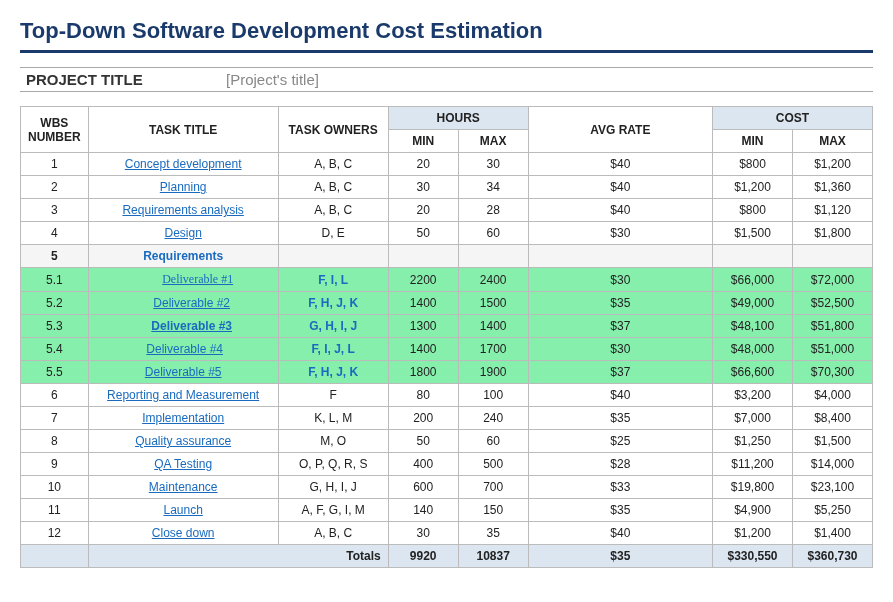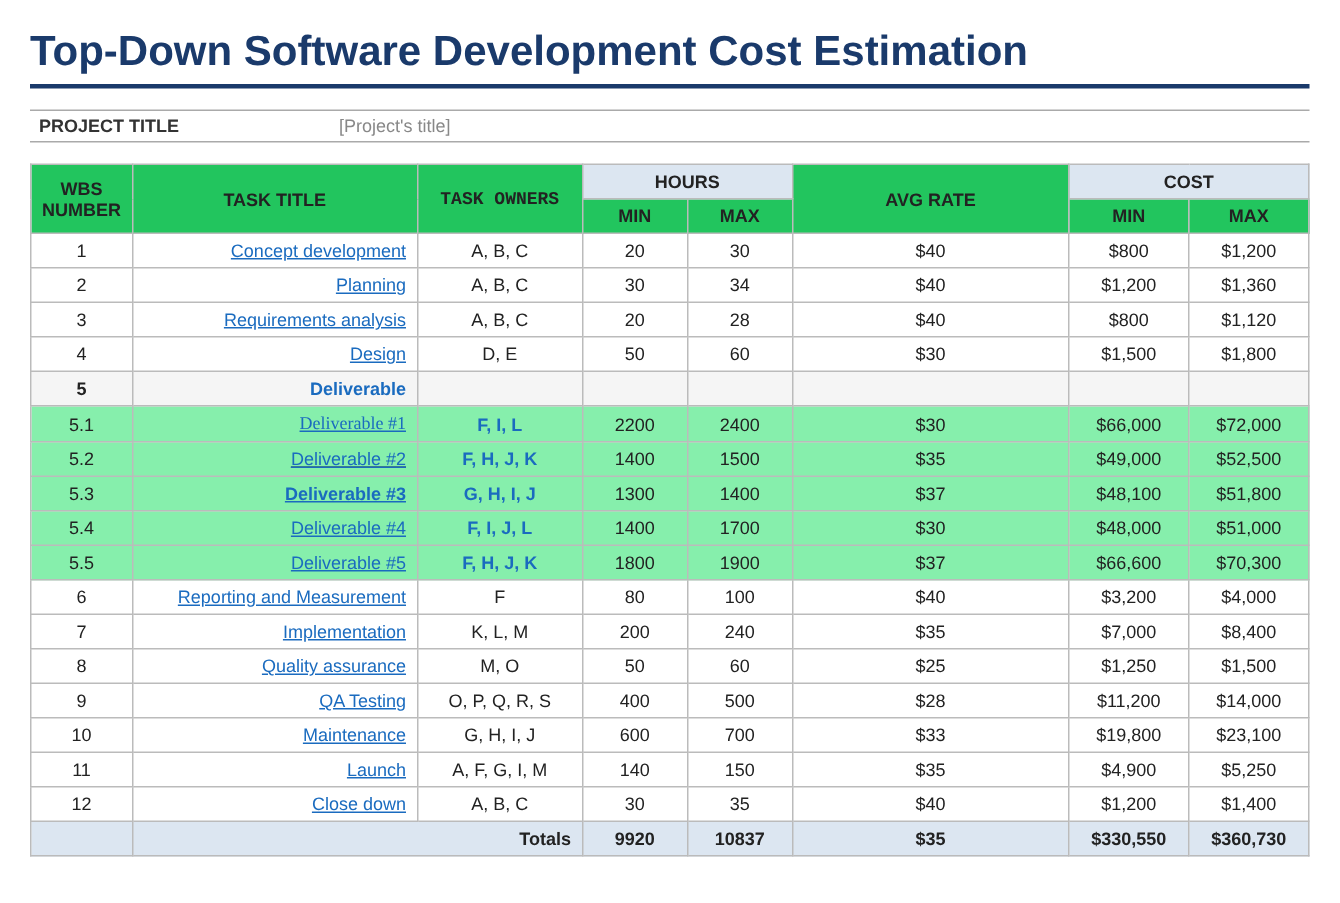--- a/index.html
+++ b/index.html
@@ -5,35 +5,35 @@
     * { box-sizing: border-box; margin: 0; padding: 0; }
     body {
       font-family: Arial, sans-serif;
       font-size: 13px;
       background: #fff;
       color: #222;
       padding: 18px 20px;
       width: 893px;
     }
     .page-title {
-      font-size: 28px;
+      font-size: 22px;
       font-weight: bold;
       color: #1a3a6b;
       border-bottom: 3px solid #1a3a6b;
       padding-bottom: 6px;
       margin-bottom: 14px;
     }
     .meta-table {
       width: 100%;
       border-collapse: collapse;
       margin-bottom: 14px;
     }
     .meta-table td {
       padding: 3px 6px;
-      font-size: 12px;
+      font-size: 15px;
     }
     .meta-label {
       font-weight: bold;
       color: #333;
       width: 200px;
       border-top: 1px solid #aaa;
       border-bottom: 1px solid #aaa;
     }
     .meta-value {
       color: #888;
@@ -45,35 +45,35 @@
       border-collapse: collapse;
       border: 1px solid #bbb;
     }
     .main-table th, .main-table td {
       border: 1px solid #bbb;
       padding: 4px 7px;
       text-align: center;
       font-size: 12px;
     }
     .main-table td.left-align {
-      text-align: right;
+      text-align: center;
     }
     .header-group {
       background: #dce6f1;
       font-weight: bold;
       font-size: 12px;
     }
     .sub-header {
-      background: #22c55e;
+      background: #ffffff;
       font-weight: bold;
       font-size: 11px;
     }
     .wbs-col { width: 60px; }
     .task-col { width: 190px; }
-    .owners-col { width: 110px; font-family: Liberation Mono, monospace; }
+    .owners-col { width: 110px; }
     .hours-min-col { width: 70px; }
     .hours-max-col { width: 70px; }
     .cost-min-col { width: 80px; }
     .cost-max-col { width: 80px; }
 
     .row-parent td {
       background: #f5f5f5;
       font-weight: bold;
     }
     .row-child td {
@@ -162,41 +162,41 @@
     <td class="left-align" style=""><span class="link-style">Design</span></td>
     <td><span class="">D, E</span></td>
     <td>50</td>
     <td>60</td>
     <td>$30</td>
     <td>$1,500</td>
     <td>$1,800</td>
   </tr>
       <tr class="row-parent">
     <td>5</td>
-    <td class="left-align" style=""><span class="bold-link">Deliverable</span></td>
+    <td class="left-align" style=""><span class="bold-link">Requirements</span></td>
     <td><span class=""></span></td>
     <td></td>
     <td></td>
     <td></td>
     <td></td>
     <td></td>
   </tr>
       <tr class="row-child">
     <td>5.1</td>
     <td class="left-align" style="padding-left: 36px; font-family: Liberation Serif, serif;"><span class="link-style">Deliverable #1</span></td>
     <td><span class="bold-link">F, I, L</span></td>
     <td>2200</td>
     <td>2400</td>
     <td>$30</td>
     <td>$66,000</td>
     <td>$72,000</td>
   </tr>
       <tr class="row-child">
     <td>5.2</td>
-    <td class="left-align" style="padding-left: 24px; text-decoration: underline;"><span class="link-style">Deliverable #2</span></td>
+    <td class="left-align" style="padding-left: 24px;"><span class="link-style">Deliverable #2</span></td>
     <td><span class="bold-link">F, H, J, K</span></td>
     <td>1400</td>
     <td>1500</td>
     <td>$35</td>
     <td>$49,000</td>
     <td>$52,500</td>
   </tr>
       <tr class="row-child">
     <td>5.3</td>
     <td class="left-align" style="padding-left: 24px; font-weight: bold;"><span class="link-style">Deliverable #3</span></td>

